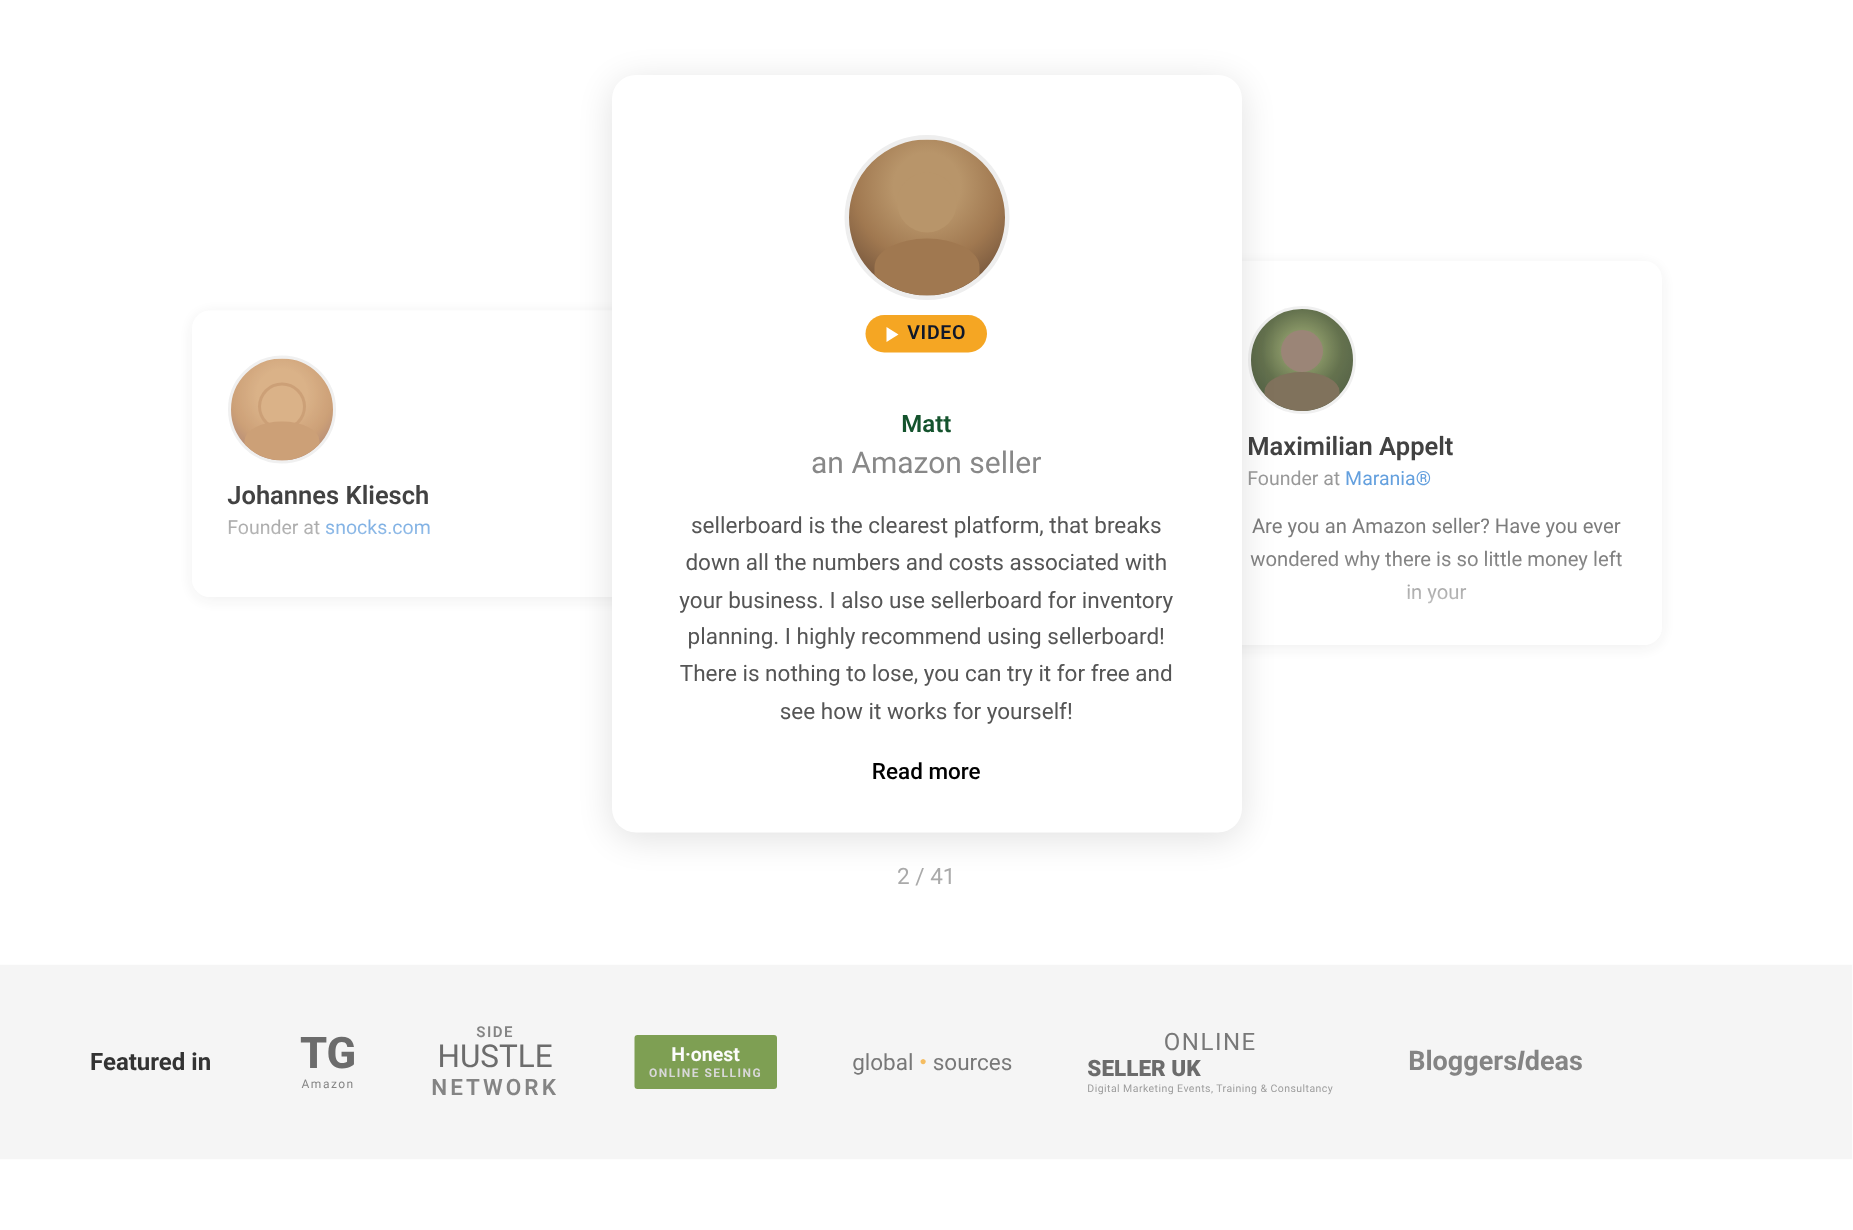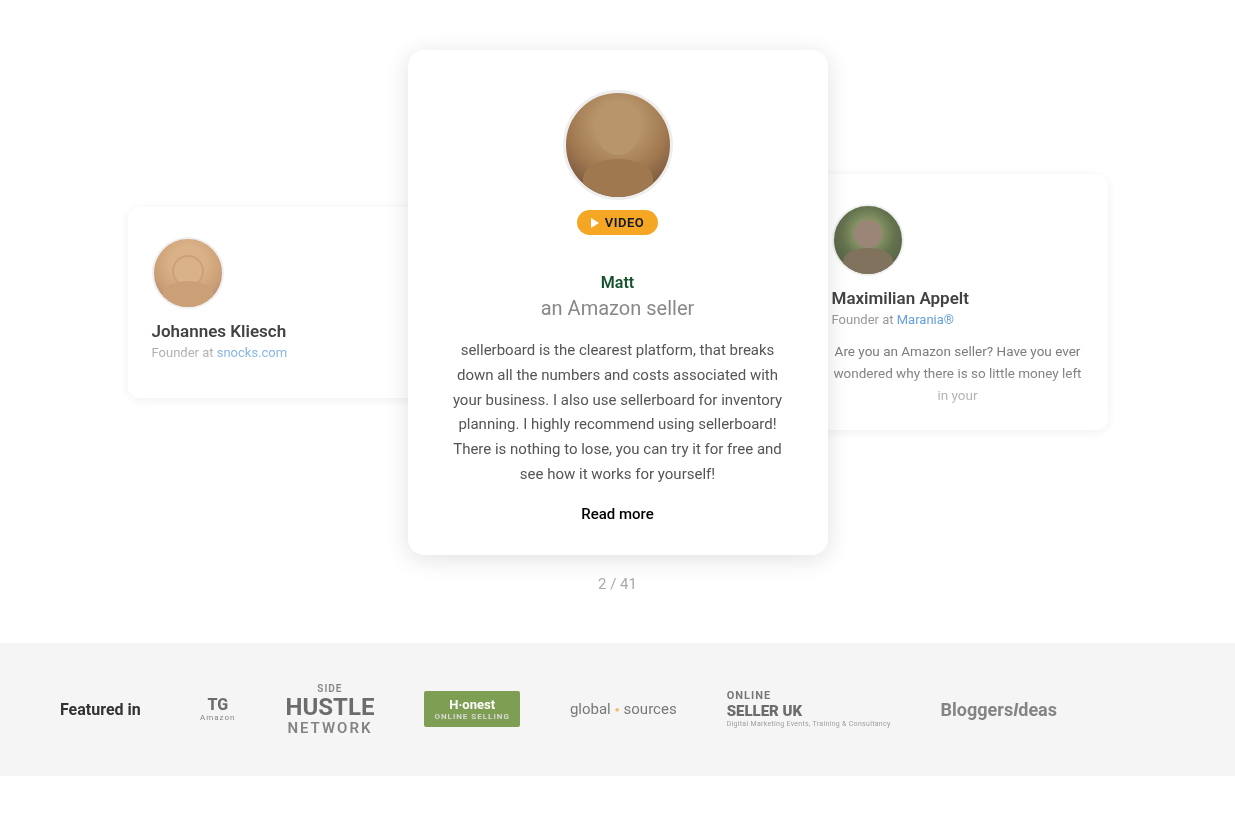--- a/index.html
+++ b/index.html
@@ -266,21 +266,21 @@
     }
 
     .logo-item {
       display: flex;
       flex-direction: column;
       align-items: center;
       opacity: 0.7;
     }
 
     .logo-tg {
-      font-size: 16px;
+      font-size: 29px;
       font-weight: 800;
       color: #333;
       line-height: 1;
     }
     .logo-tg-sub {
       font-size: 8px;
       color: #555;
       letter-spacing: 1px;
     }
 
@@ -288,22 +288,22 @@
       text-align: center;
       line-height: 1.1;
     }
     .logo-side-hustle-top {
       font-size: 10px;
       font-weight: 600;
       color: #555;
       letter-spacing: 1px;
     }
     .logo-side-hustle-mid {
-      font-size: 24px;
-      font-weight: 700;
+      font-size: 21px;
+      font-weight: 400;
       color: #333;
     }
     .logo-side-hustle-bot {
       font-size: 15px;
       font-weight: 600;
       color: #555;
       letter-spacing: 2px;
     }
 
     .logo-honest {
@@ -332,24 +332,25 @@
     .logo-global-dot {
       color: #f5a623;
       font-size: 8px;
     }
 
     .logo-online-seller {
       text-align: left;
       line-height: 1.15;
     }
     .logo-os-top {
-      font-size: 11px;
-      font-weight: 700;
+      font-size: 16px;
+      font-weight: 400;
       letter-spacing: 1px;
       color: #444;
+      text-align: center;
     }
     .logo-os-mid {
       font-size: 15px;
       font-weight: 900;
       color: #333;
     }
     .logo-os-bot {
       font-size: 7px;
       color: #777;
       letter-spacing: 0.3px;

